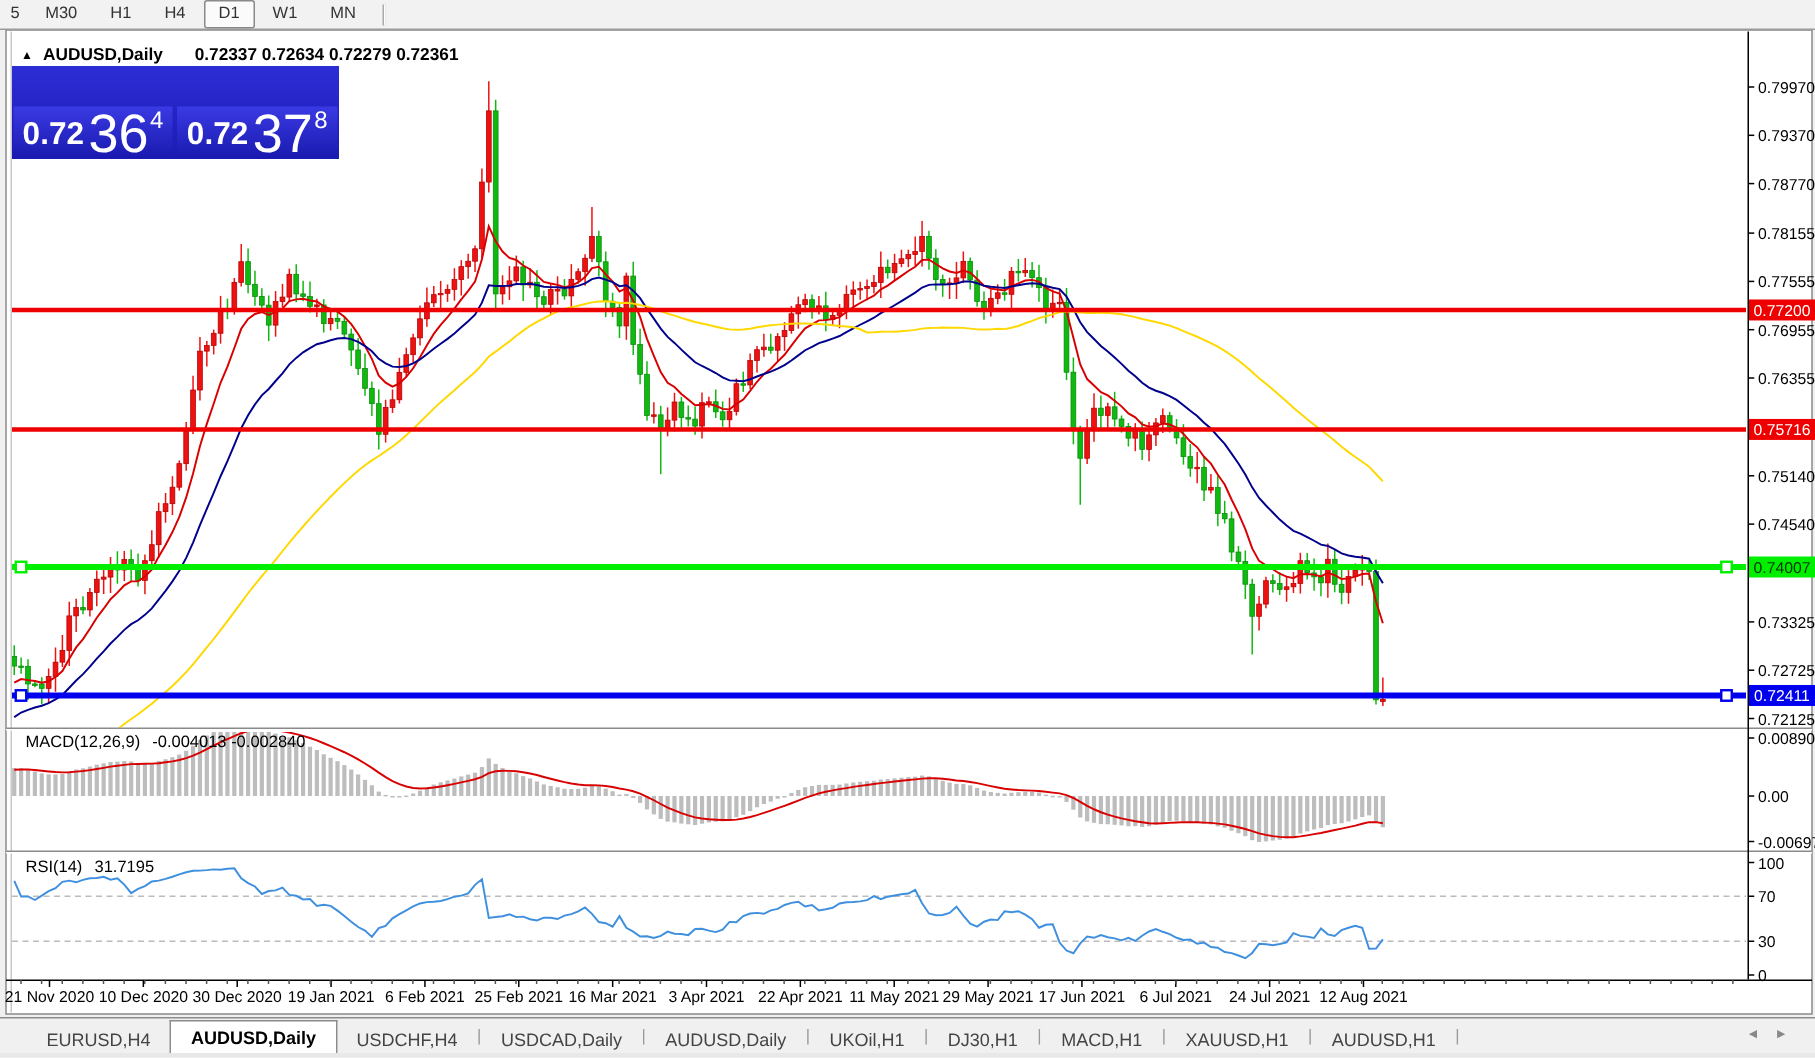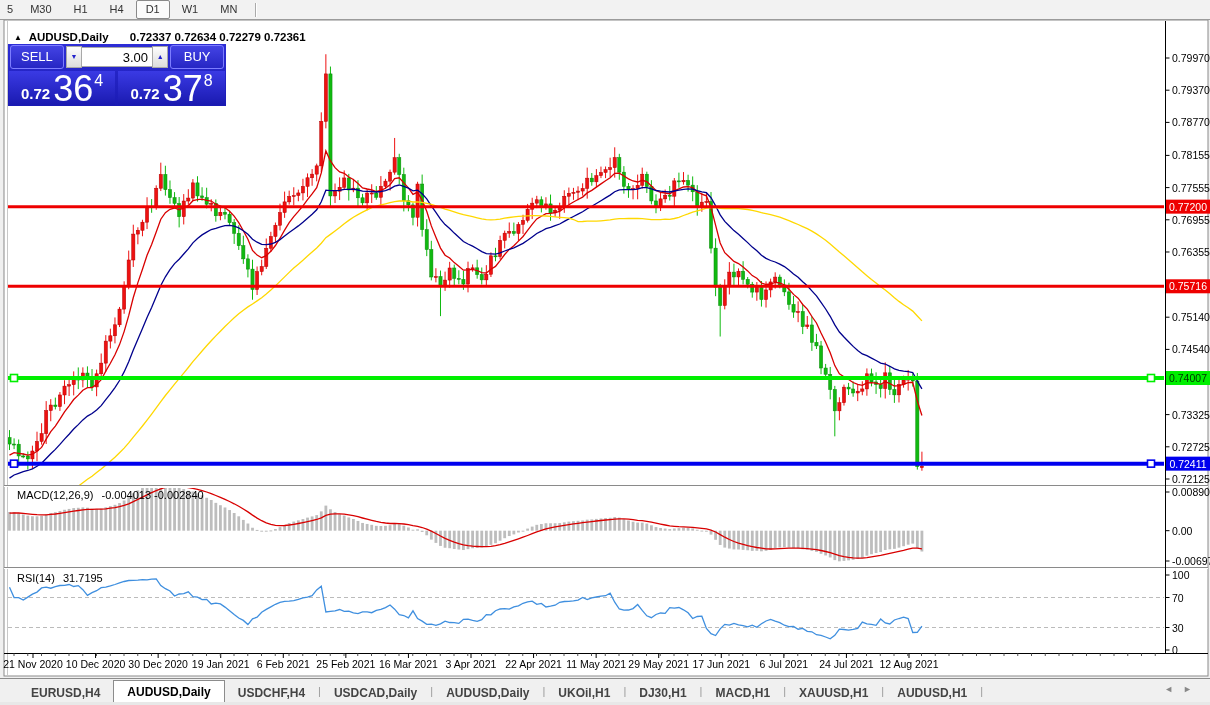--- a/index.html
+++ b/index.html
@@ -27,27 +27,27 @@
   .tbtn{width:62px;height:22px;margin:0 2px;color:#fff;font-size:13px;text-align:center;line-height:22px;
         background:linear-gradient(180deg,#4343e4,#2626c4);border:1px solid #7d7dff;border-radius:3px;cursor:pointer;}
   .spin{width:17px;height:20px;background:linear-gradient(180deg,#fdfdfd,#dcdcdc);border:1px solid #a8a8a8;
         color:#2222cc;font-size:7px;text-align:center;line-height:20px;cursor:pointer;}
   #vol-input{width:62px;height:18px;border:1px solid #a8a8a8;border-left:none;border-right:none;
              font-size:13px;text-align:right;padding:0 4px;font-family:"Liberation Sans",sans-serif;}
   .pbox{position:absolute;top:27px;height:34px;color:#fff;display:flex;align-items:flex-end;justify-content:center;
         background:linear-gradient(180deg,#3a3ae4 0%,#1a1ab0 100%);cursor:pointer;}
   #sell-box{left:1px;width:106px;}
   #buy-box{left:110px;width:107px;}
-  .p-small{font-size:15px;font-weight:bold;margin:0 3px 3px 0;}
+  .p-small{font-size:21px;font-weight:bold;margin:0 3px 3px 0;}
   .p-big{font-size:36px;line-height:33px;font-weight:normal;}
   .p-sup{font-size:16px;position:relative;top:-15px;margin-left:1px;}
   
   #tabbar{position:absolute;left:0;top:678px;width:1210px;height:24px;background:#f0f0f0;
           border-top:1px solid #8c8c8c;display:flex;align-items:flex-end;z-index:5;}
-  .tab{height:20px;line-height:20px;padding:0 13px;font-size:12px;color:#444;cursor:pointer;font-weight:bold;}
+  .tab{height:20px;line-height:20px;padding:0 13px;font-size:12px;color:#444;cursor:pointer;}
   .tab.active{background:#fff;border:1px solid #8c8c8c;border-bottom:none;height:22px;line-height:22px;
               font-weight:bold;color:#000;}
   .pipe{color:#999;font-size:11px;align-self:center;}
   #tab-scroll{position:absolute;right:8px;top:684px;z-index:6;color:#888;font-size:9px;letter-spacing:10px;cursor:pointer;}
   #bottom-strip{position:absolute;left:0;top:702px;width:1210px;height:3px;background:#e8e8e8;z-index:5;}
 </style>
 </head>
 <body>
 
 <div id="toolbar">
@@ -880,27 +880,20 @@
 <div class="ov" id="macd-label">
   <span>MACD(12,26,9)</span>
   <span style="margin-left:5px;text-align:center;">-0.004013 -0.002840</span>
 </div>
 <div class="ov" id="rsi-label">
   <span>RSI(14)</span>
   <span style="margin-left:5px;">31.7195</span>
 </div>
 
 <div id="trade">
-  <div class="trow1">
-    <div class="tbtn">SELL</div>
-    <div class="spin">▼</div>
-    <input id="vol-input" value="3.00" style="">
-    <div class="spin">▲</div>
-    <div class="tbtn">BUY</div>
-  </div>
   <div class="pbox" id="sell-box">
     <span class="p-small">0.72</span>
     <span class="p-big">36</span>
     <span class="p-sup">4</span>
   </div>
   <div class="pbox" id="buy-box">
     <span class="p-small">0.72</span>
     <span class="p-big">37</span>
     <span class="p-sup">8</span>
   </div>

